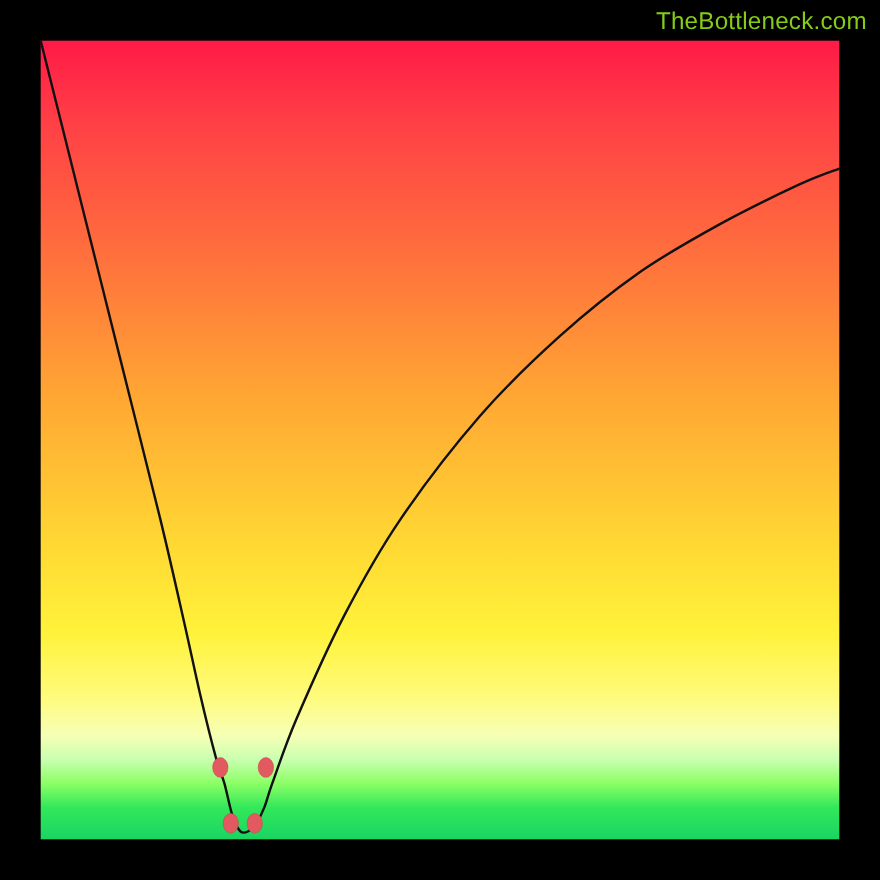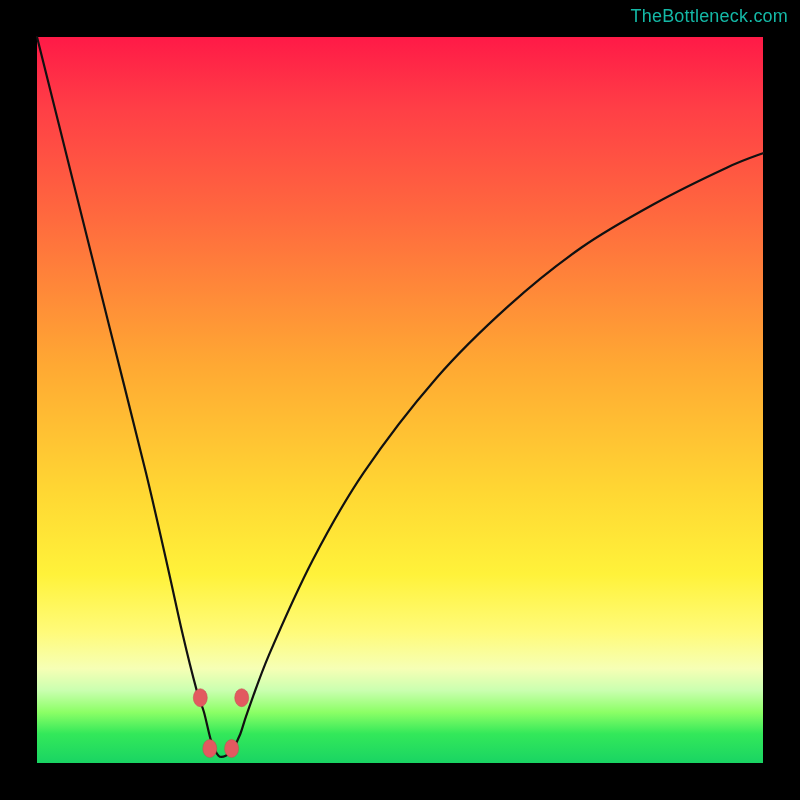--- a/index.html
+++ b/index.html
@@ -37,22 +37,22 @@
       #caffb0 90%,
       #8cff66 93%,
       #33e85a 96%,
       #19d463 100%
     );
   }
   .watermark {
     position: absolute;
     top: 6px;
     right: 12px;
-    color: #14b8a6;
-    font-size: 18px;
+    color: #84cc16;
+    font-size: 22px;
     letter-spacing: 0.2px;
     user-select: none;
   }
   svg.curve {
     position: absolute;
     left: 0;
     top: 0;
     width: 726px;
     height: 726px;
     overflow: visible;

